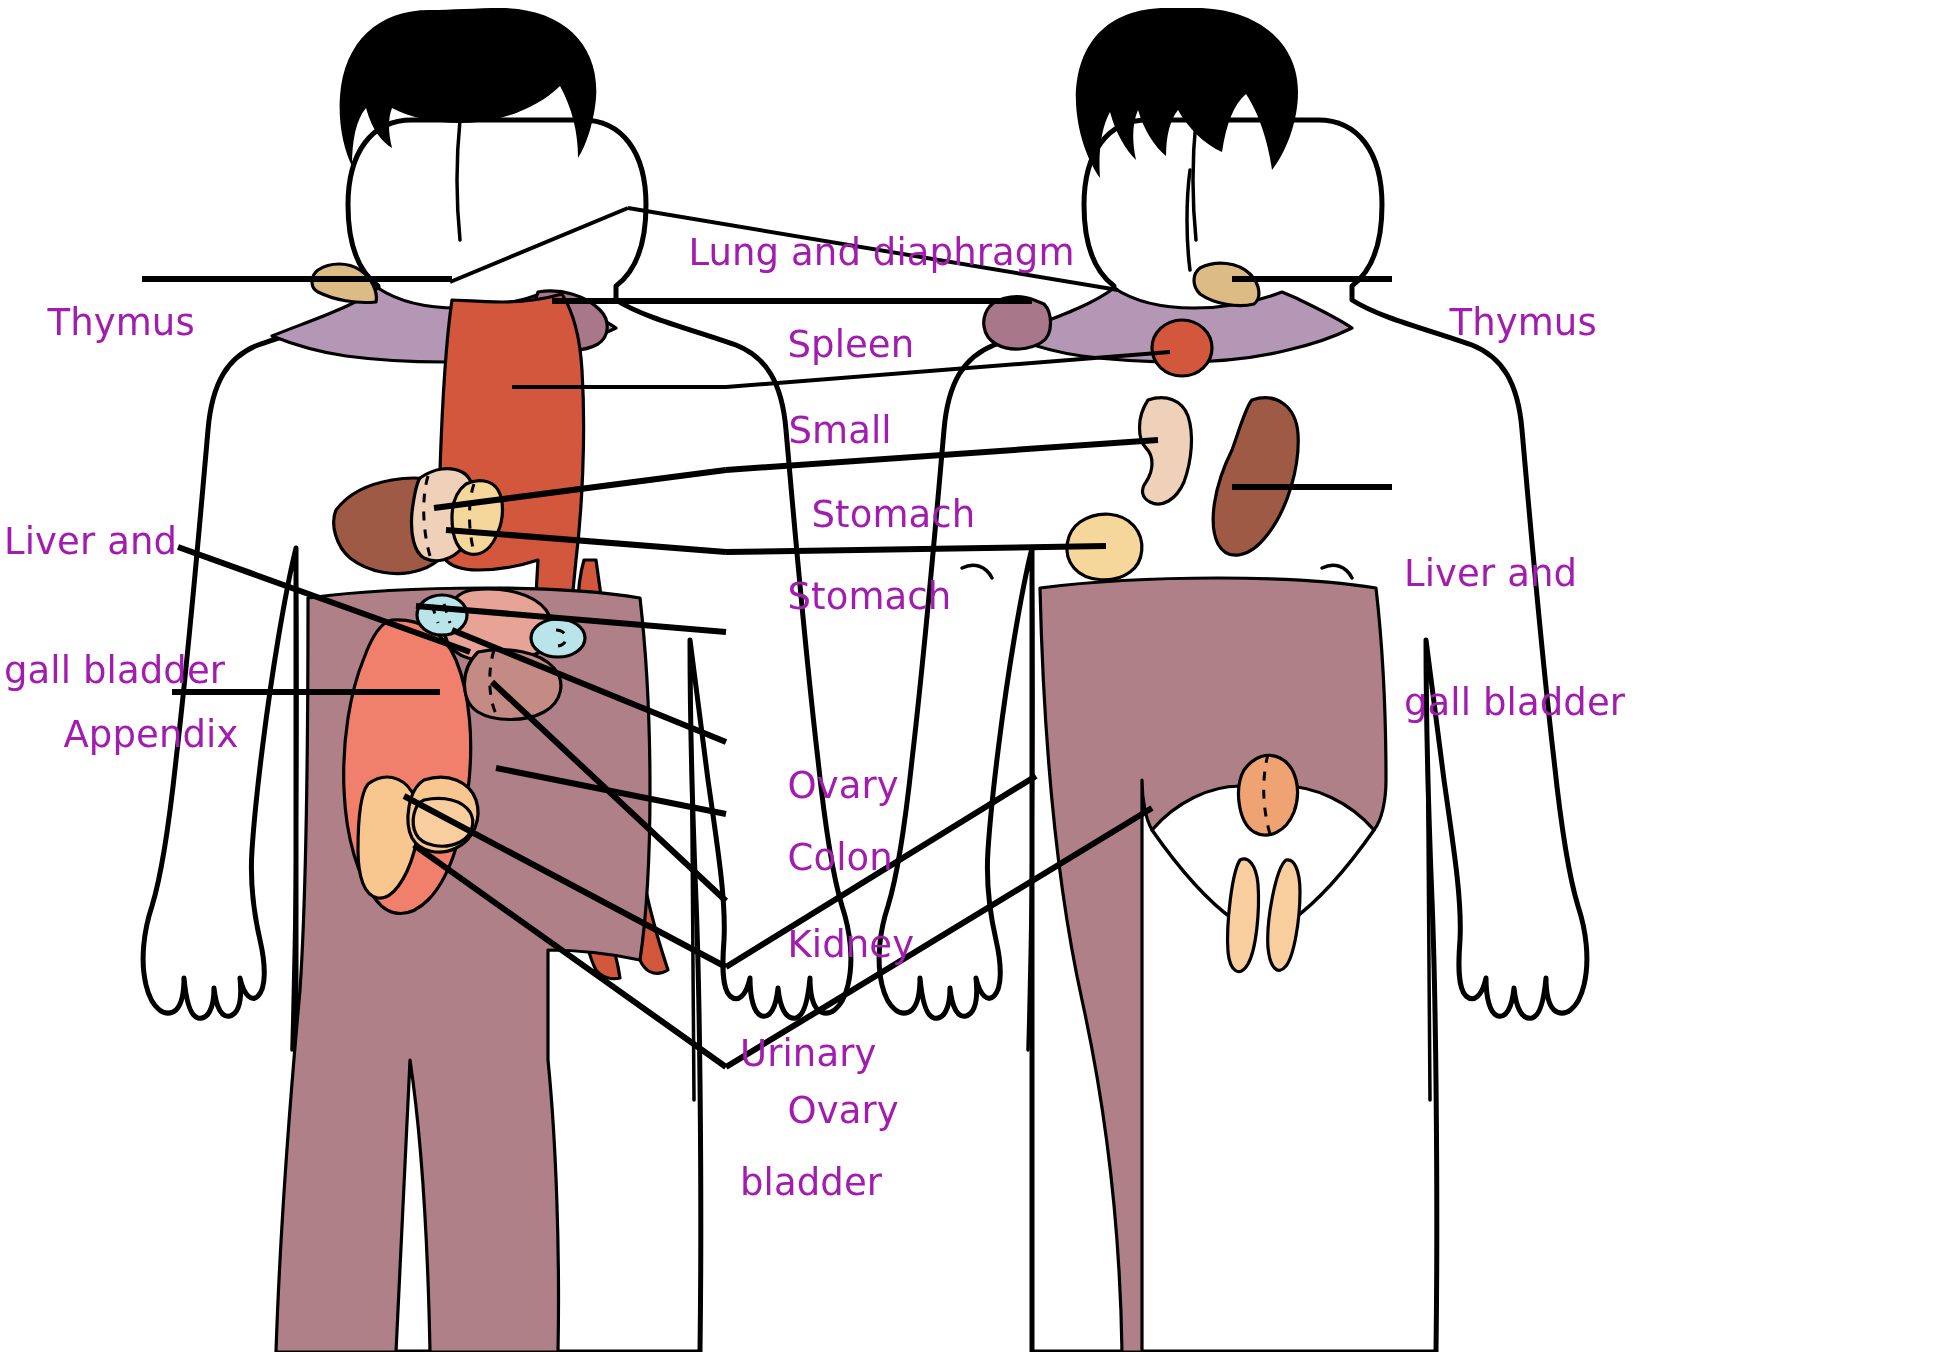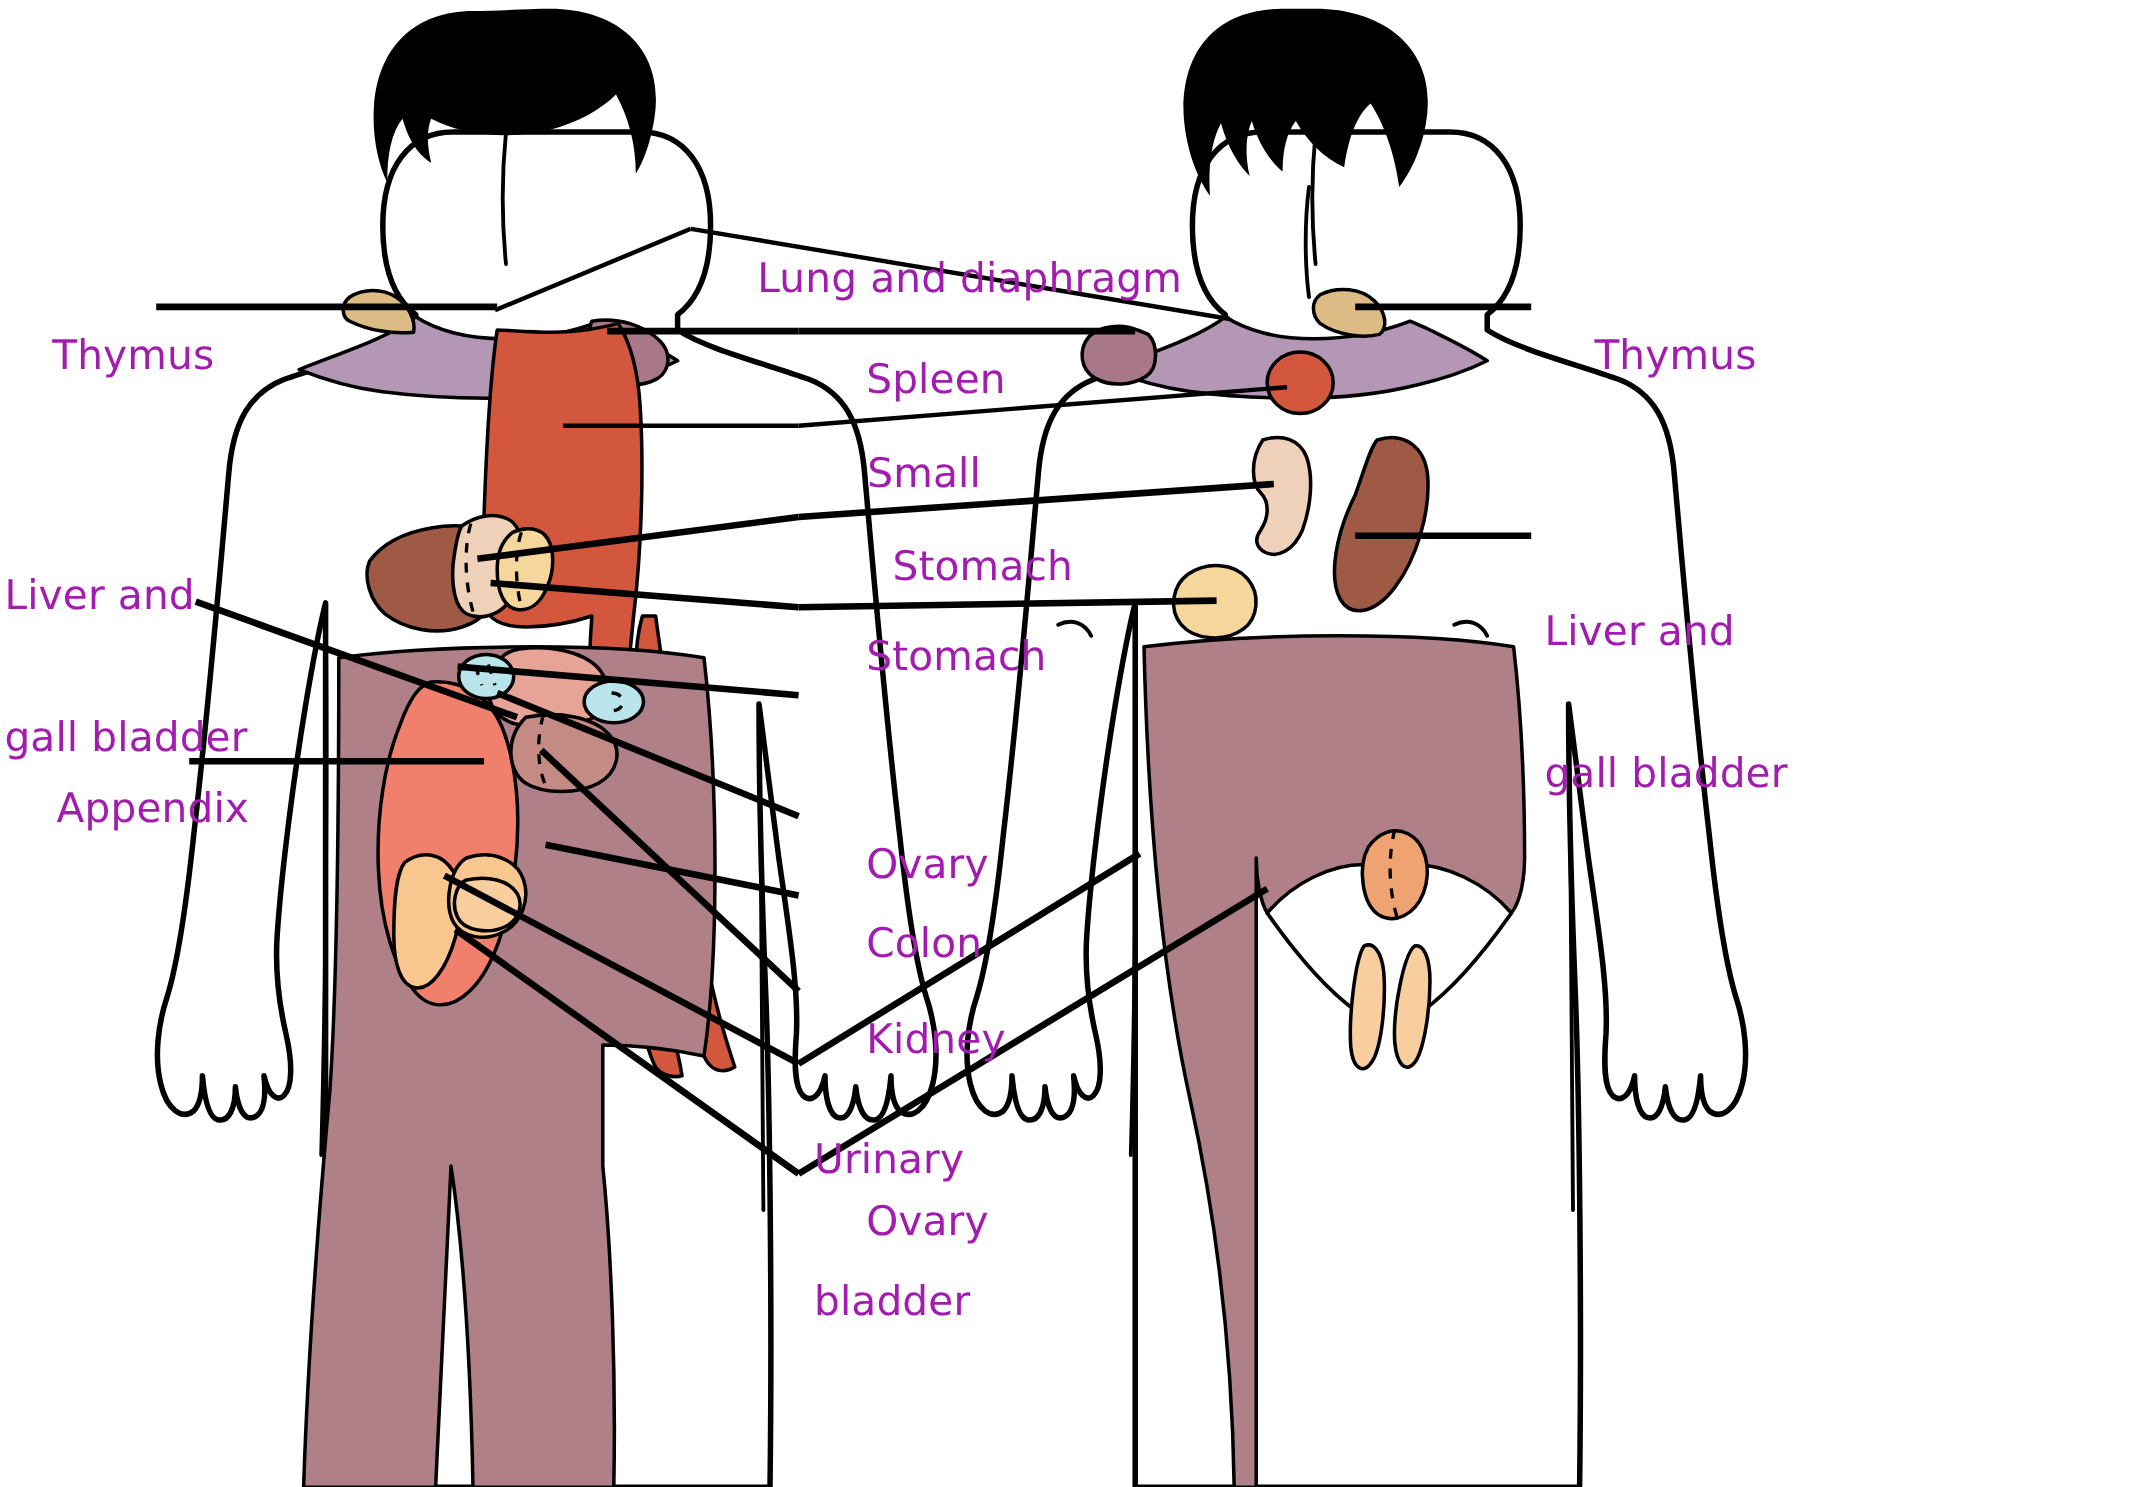--- a/index.html
+++ b/index.html
@@ -418,21 +418,21 @@
 
   <div class="lbl r" style="left:0px;top:258px;width:132px;">
     <span>Thymus</span>
   </div>
 
   <div class="lbl l" style="left:4px;top:434px;">
     <div>Liver and</div>
     <div>gall bladder</div>
   </div>
 
-  <div class="lbl r" style="left:4px;top:670px;width:160px;">
+  <div class="lbl r" style="left:16px;top:670px;width:160px;">
     <span>Appendix</span>
   </div>
 
   <div class="lbl l" style="left:641px;top:188px;">
     <span>Lung and diaphragm</span>
   </div>
 
   <div class="lbl l" style="left:740px;top:280px;">
     <span>Spleen</span>
   </div>

